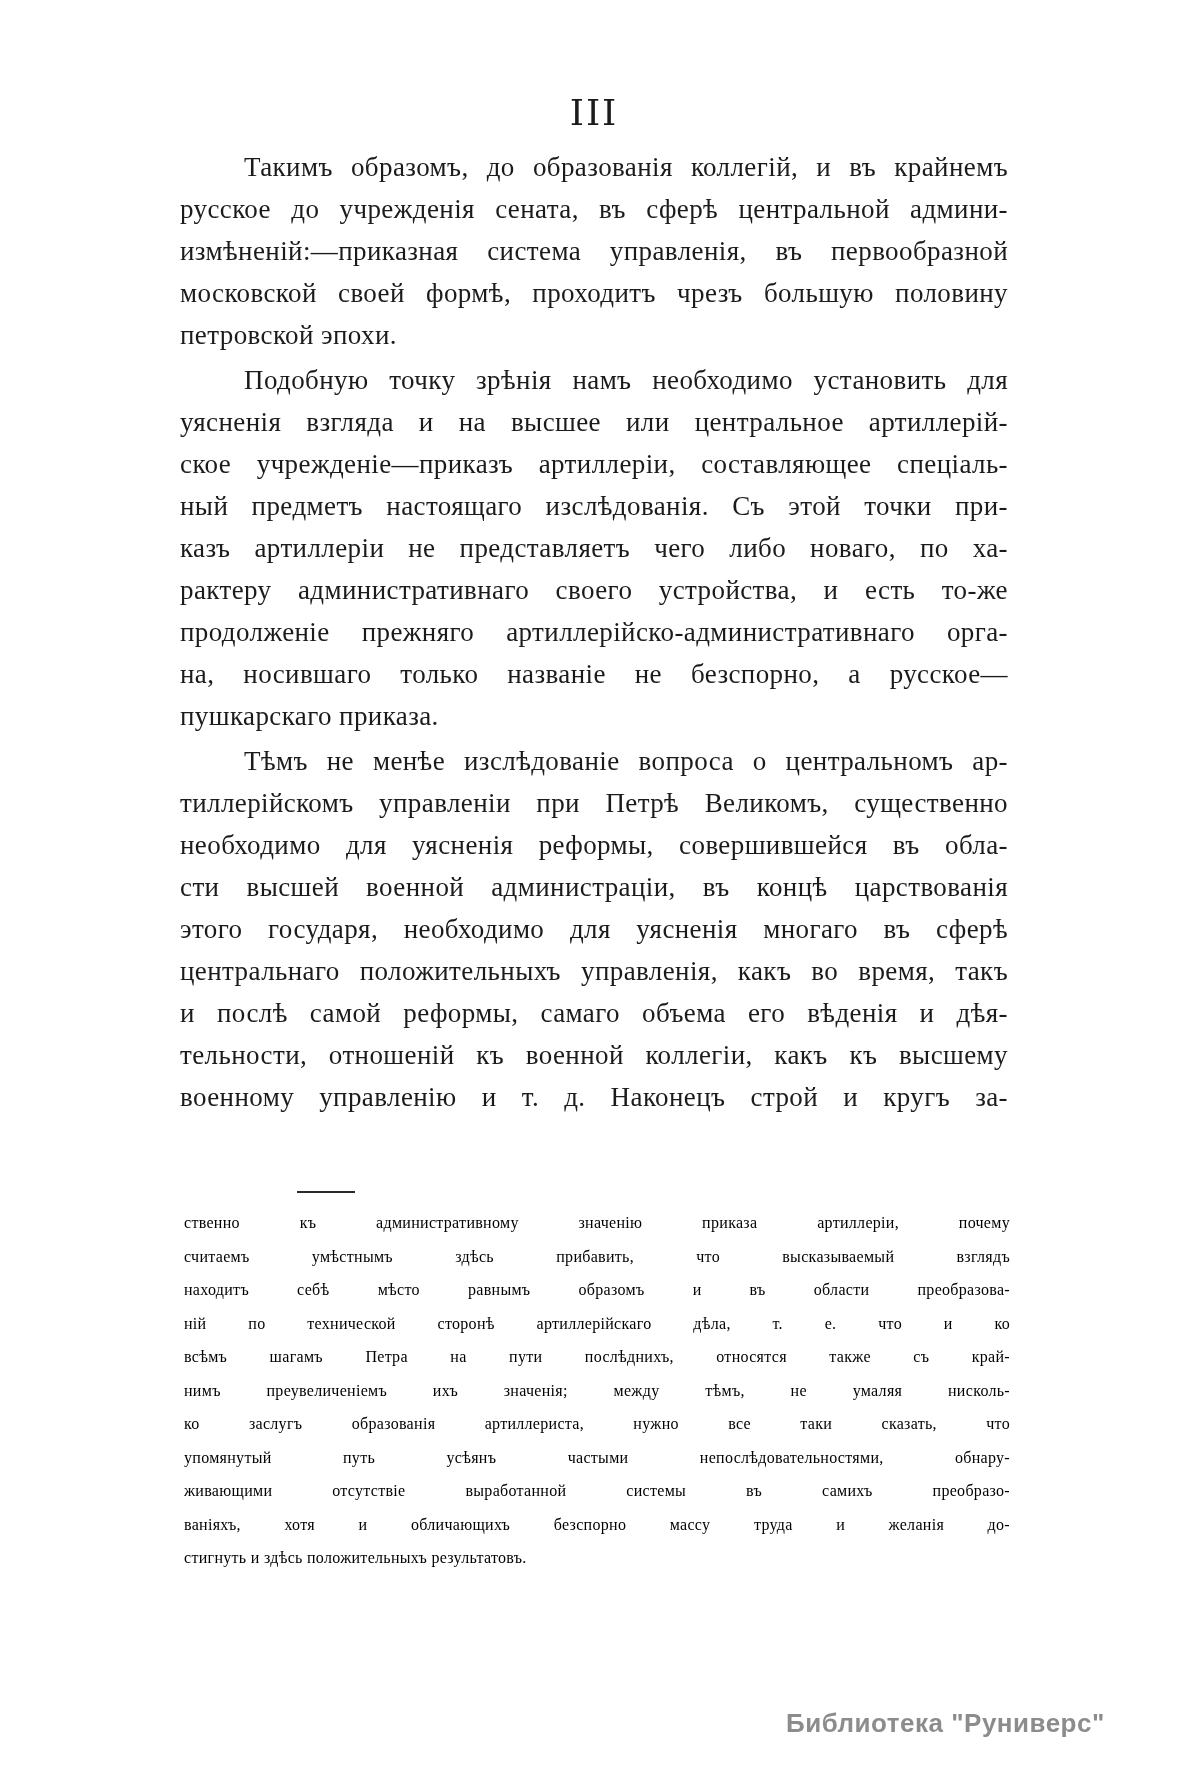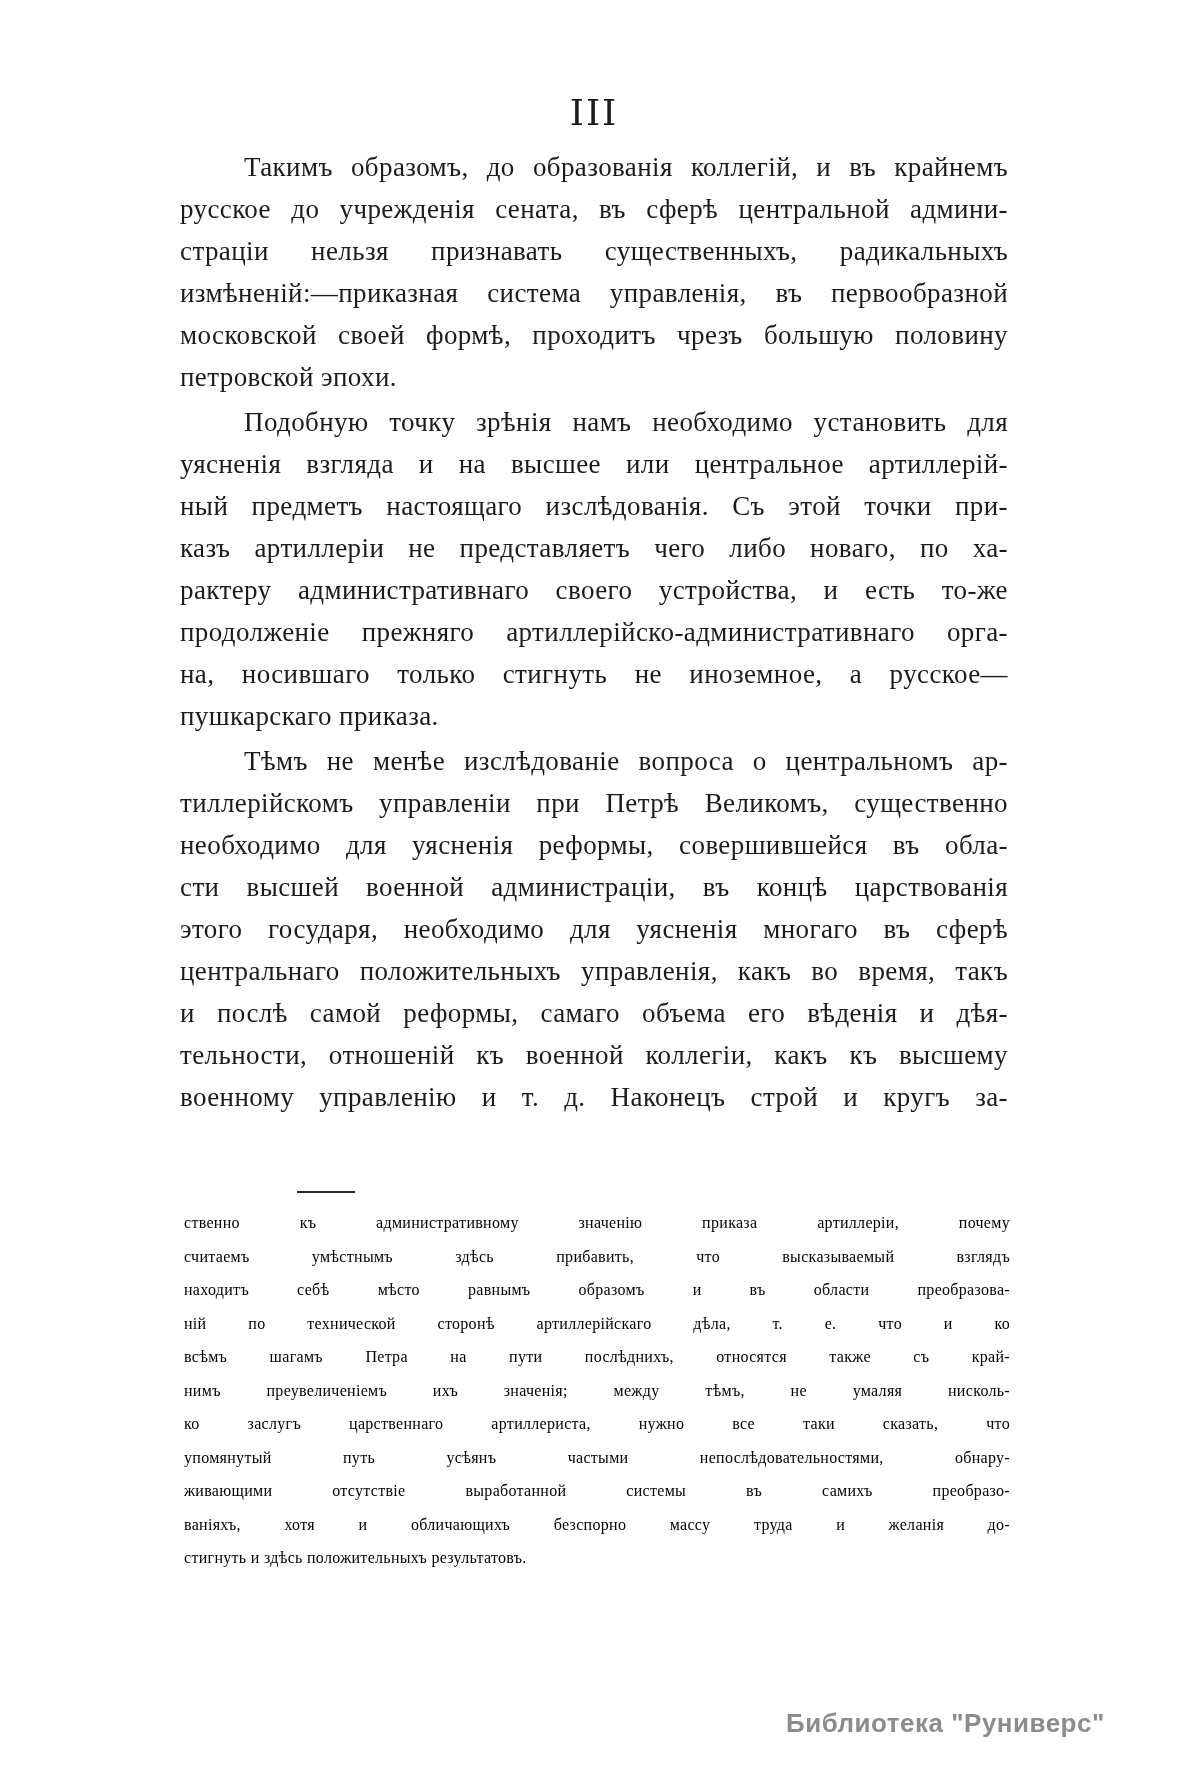--- a/index.html
+++ b/index.html
@@ -75,34 +75,34 @@
 
 <div class="page">
 
   <div class="pagenum">III</div>
 
   <div class="main-text">
 
     <div class="para">
       <div class="line first">Такимъ образомъ, до образованія коллегій, и въ крайнемъ</div>
       <div class="line">русское до учрежденія сената, въ сферѣ центральной админи-</div>
-      <div class="line">страціи нельзя признавать существенныхъ, радикальныхъ</div>
       <div class="line">измѣненій:—приказная система управленія, въ первообразной</div>
       <div class="line">московской своей формѣ, проходитъ чрезъ большую половину</div>
       <div class="line last">петровской эпохи.</div>
     </div>
 
     <div class="para">
       <div class="line first">Подобную точку зрѣнія намъ необходимо установить для</div>
       <div class="line">уясненія взгляда и на высшее или центральное артиллерій-</div>
+      <div class="line">ское учрежденіе—приказъ артиллеріи, составляющее спеціаль-</div>
       <div class="line">ный предметъ настоящаго изслѣдованія. Съ этой точки при-</div>
       <div class="line">казъ артиллеріи не представляетъ чего либо новаго, по ха-</div>
       <div class="line">рактеру административнаго своего устройства, и есть то-же</div>
       <div class="line">продолженіе прежняго артиллерійско-административнаго орга-</div>
-      <div class="line">на, носившаго только стигнуть не иноземное, а русское—</div>
+      <div class="line">на, носившаго только названіе не безспорно, а русское—</div>
       <div class="line last">пушкарскаго приказа.</div>
     </div>
 
     <div class="para">
       <div class="line first">Тѣмъ не менѣе изслѣдованіе вопроса о центральномъ ар-</div>
       <div class="line">тиллерійскомъ управленіи при Петрѣ Великомъ, существенно</div>
       <div class="line">необходимо для уясненія реформы, совершившейся въ обла-</div>
       <div class="line">сти высшей военной администраціи, въ концѣ царствованія</div>
       <div class="line">этого государя, необходимо для уясненія многаго въ сферѣ</div>
       <div class="line">центральнаго положительныхъ управленія, какъ во время, такъ</div>
@@ -115,21 +115,21 @@
 
   <div class="footnote-sep"></div>
 
   <div class="footnote">
     <div class="line">ственно къ административному значенію приказа артиллеріи, почему</div>
     <div class="line">считаемъ умѣстнымъ здѣсь прибавить, что высказываемый взглядъ</div>
     <div class="line">находитъ себѣ мѣсто равнымъ образомъ и въ области преобразова-</div>
     <div class="line">ній по технической сторонѣ артиллерійскаго дѣла, т. е. что и ко</div>
     <div class="line">всѣмъ шагамъ Петра на пути послѣднихъ, относятся также съ край-</div>
     <div class="line">нимъ преувеличеніемъ ихъ значенія; между тѣмъ, не умаляя нисколь-</div>
-    <div class="line">ко заслугъ царственнаго артиллериста, нужно все таки сказать, что</div>
+    <div class="line">ко заслугъ образованія артиллериста, нужно все таки сказать, что</div>
     <div class="line">упомянутый путь усѣянъ частыми непослѣдовательностями, обнару-</div>
     <div class="line">живающими отсутствіе выработанной системы въ самихъ преобразо-</div>
     <div class="line">ваніяхъ, хотя и обличающихъ безспорно массу труда и желанія до-</div>
     <div class="line last">стигнуть и здѣсь положительныхъ результатовъ.</div>
   </div>
 
   <div class="watermark">Библиотека "Руниверс"</div>
 
 </div>
 

